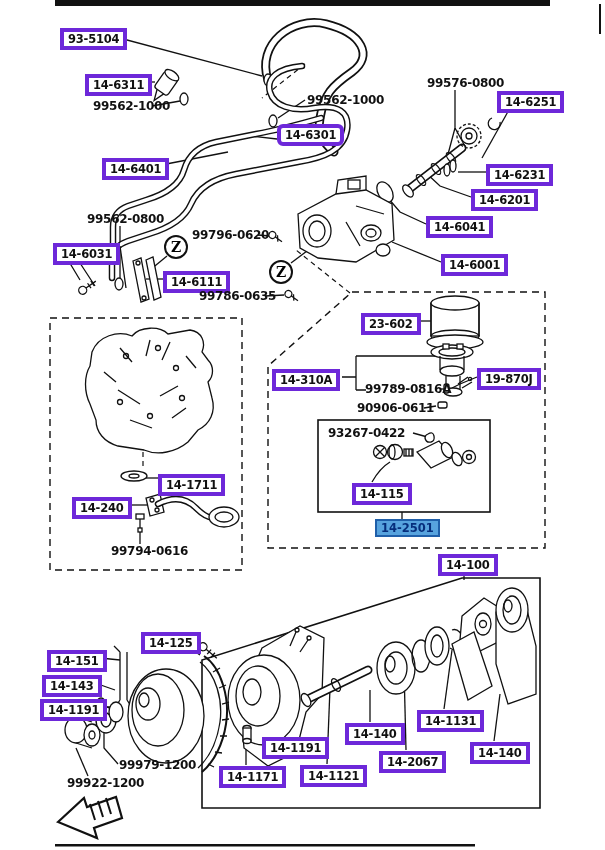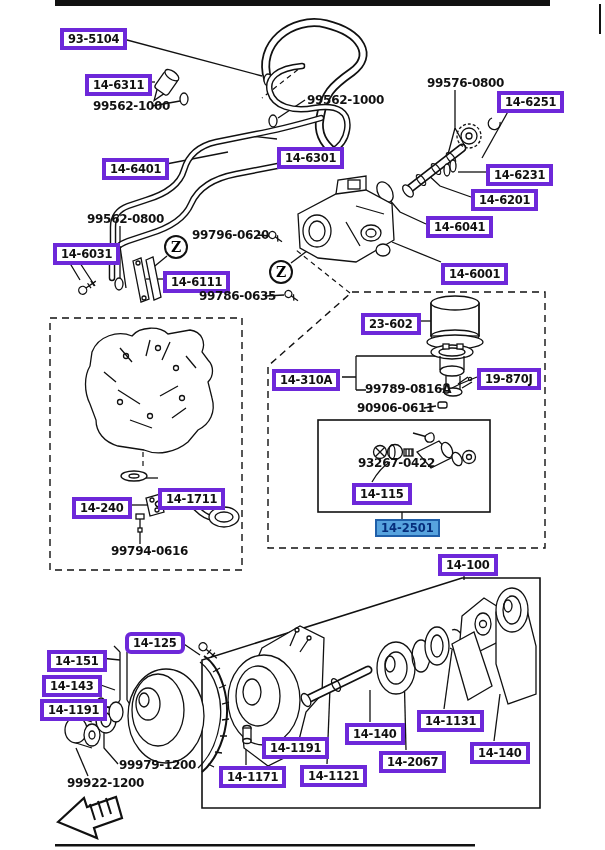--- a/index.html
+++ b/index.html
@@ -297,46 +297,46 @@
   <g>
     <polygon class="fw" points="58,822 84,798 87,807 116,797 122,818 94,828 97,838" style="stroke-width:2.2px"></polygon>
     <path class="ln" d="M90,804 L95,820 M98,801 L103,817 M106,798 L111,814" style="stroke-width:2px"></path>
   </g>
 </svg>
 
 <div class="label boxed" style="left: 60px; top: 28px;">93-5104</div>
     <div class="label boxed" style="left: 85px; top: 74px;">14-6311</div>
     <div class="label plain" style="left: 93px; top: 100px;">99562-1000</div>
     <div class="label plain" style="left: 307px; top: 94px;">99562-1000</div>
-    <div class="label boxed" style="left: 277px; top: 147px;">14-6301</div>
+    <div class="label boxed" style="left: 277px; top: 124px; border-radius: 6px;">14-6301</div>
     <div class="label boxed" style="left: 102px; top: 158px;">14-6401</div>
     <div class="label plain" style="left: 427px; top: 77px;">99576-0800</div>
     <div class="label boxed" style="left: 497px; top: 91px;">14-6251</div>
     <div class="label boxed" style="left: 486px; top: 164px;">14-6231</div>
     <div class="label boxed" style="left: 471px; top: 189px;">14-6201</div>
     <div class="label boxed" style="left: 426px; top: 216px;">14-6041</div>
-    <div class="label boxed" style="left: 441px; top: 254px; margin-top: 9px;">14-6001</div>
+    <div class="label boxed" style="left: 441px; top: 254px;">14-6001</div>
     <div class="label plain" style="left: 87px; top: 213px;">99562-0800</div>
     <div class="label boxed" style="left: 53px; top: 243px;">14-6031</div>
     <div class="label plain" style="left: 192px; top: 229px;">99796-0620</div>
     <div class="label boxed" style="left: 163px; top: 271px;">14-6111</div>
     <div class="label plain" style="left: 199px; top: 290px;">99786-0635</div>
     <div class="label boxed" style="left: 361px; top: 313px;">23-602</div>
     <div class="label boxed" style="left: 272px; top: 369px;">14-310A</div>
     <div class="label boxed" style="left: 477px; top: 368px; text-align: center;">19-870J</div>
     <div class="label plain" style="left: 365px; top: 383px;">99789-0816A</div>
     <div class="label plain" style="left: 357px; top: 402px;">90906-0611</div>
-    <div class="label plain" style="left: 358px; top: 427px; margin-top: 30px;">93267-0422</div>
+    <div class="label plain" style="left: 328px; top: 427px;">93267-0422</div>
     <div class="label boxed" style="left: 352px; top: 483px;">14-115</div>
     <div class="label highlight" style="left: 375px; top: 519px;">14-2501</div>
-    <div class="label boxed" style="left: 158px; top: 488px;">14-1711</div>
+    <div class="label boxed" style="left: 158px; top: 474px;">14-1711</div>
     <div class="label boxed" style="left: 72px; top: 497px;">14-240</div>
     <div class="label plain" style="left: 111px; top: 545px;">99794-0616</div>
     <div class="label boxed" style="left: 438px; top: 554px;">14-100</div>
-    <div class="label boxed" style="left: 125px; top: 632px; border-radius: 6px;">14-125</div>
+    <div class="label boxed" style="left: 141px; top: 632px;">14-125</div>
     <div class="label boxed" style="left: 47px; top: 650px;">14-151</div>
     <div class="label boxed" style="left: 42px; top: 675px;">14-143</div>
     <div class="label boxed" style="left: 40px; top: 699px;">14-1191</div>
     <div class="label plain" style="left: 119px; top: 759px;">99979-1200</div>
     <div class="label plain" style="left: 67px; top: 777px;">99922-1200</div>
     <div class="label boxed" style="left: 219px; top: 766px;">14-1171</div>
     <div class="label boxed" style="left: 262px; top: 737px;">14-1191</div>
     <div class="label boxed" style="left: 300px; top: 765px;">14-1121</div>
     <div class="label boxed" style="left: 345px; top: 723px;">14-140</div>
     <div class="label boxed" style="left: 379px; top: 751px;">14-2067</div>

